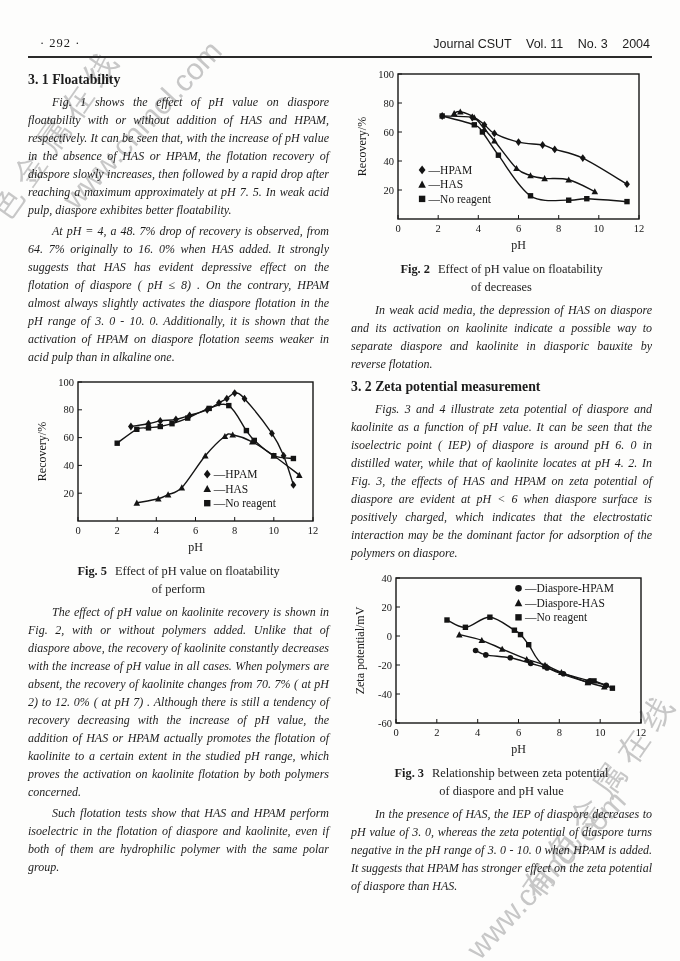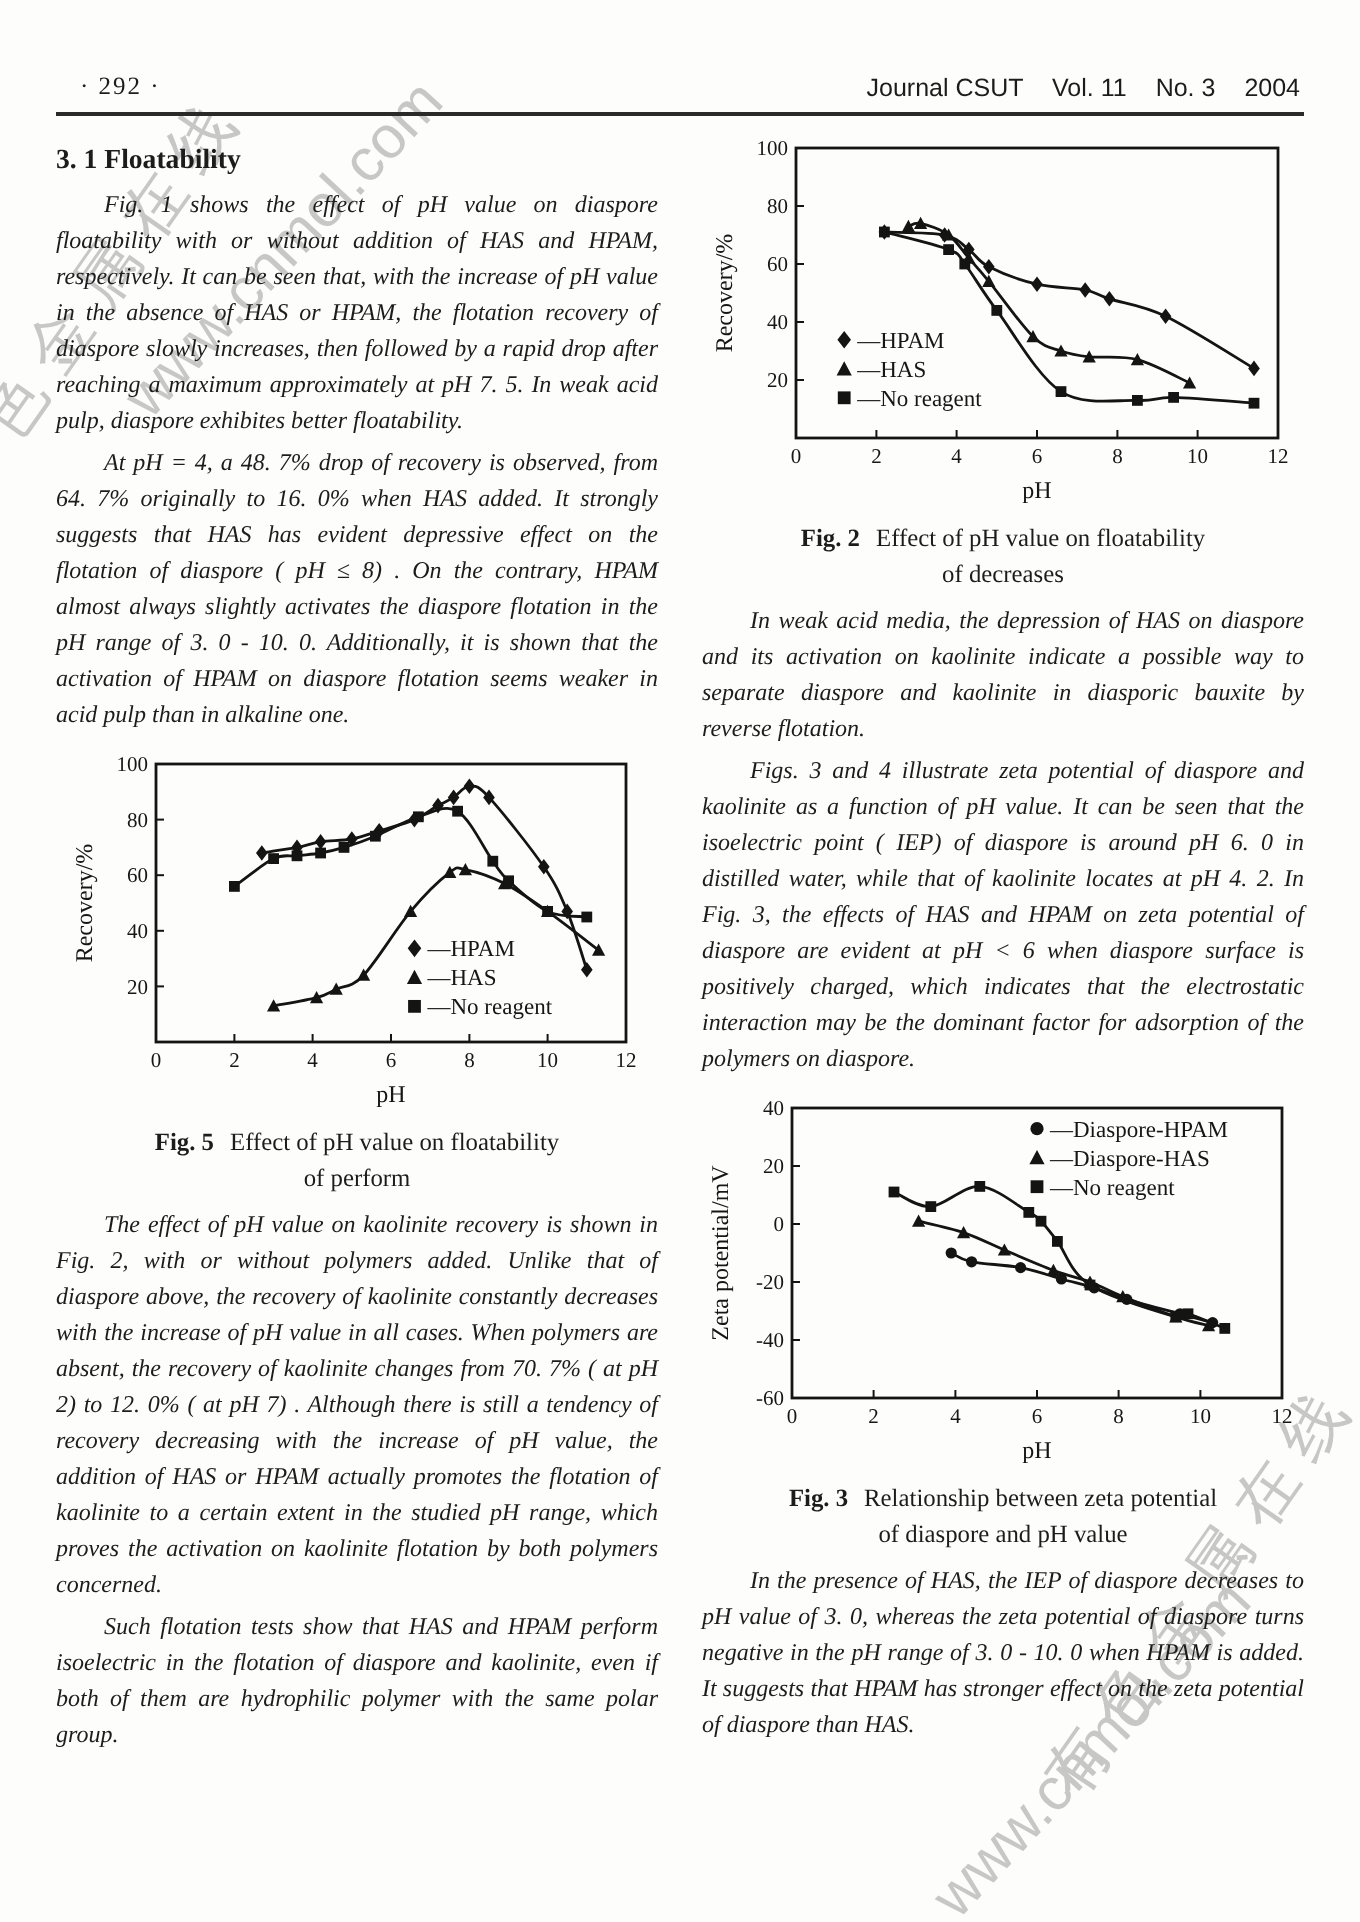--- a/index.html
+++ b/index.html
@@ -219,20 +219,21 @@
             <text x="72.6" y="136.9" font-size="11.5">—No reagent</text>
           </svg>
         <figcaption class="figcap">
           <span class="figlab">Fig. 2</span><span>Effect of pH value on floatability</span>
           <span class="capline2">of decreases</span>
         </figcaption>
       </figure>
 
       <p class="bp">In weak acid media, the depression of HAS on diaspore and its activation on kaolinite indicate a possible way to separate diaspore and kaolinite in diasporic bauxite by reverse flotation.</p>
 
+      <h3 class="sec">3. 2   Zeta potential measurement</h3>
       <p class="bp">Figs. 3 and 4 illustrate zeta potential of diaspore and kaolinite as a function of pH value. It can be seen that the isoelectric point ( IEP) of diaspore is around pH 6. 0 in distilled water, while that of kaolinite locates at pH 4. 2. In Fig. 3, the effects of HAS and HPAM on zeta potential of diaspore are evident at pH &lt; 6 when diaspore surface is positively charged, which indicates that the electrostatic interaction may be the dominant factor for adsorption of the polymers on diaspore.</p>
 
       <figure>
         <svg width="296" height="186" viewBox="0 0 296 186">
             <rect x="42" y="8" width="245" height="145" fill="none" stroke="#141414" stroke-width="1.4"></rect>
             <line x1="42" y1="153" x2="42" y2="149" stroke="#141414" stroke-width="1"></line>
             <text x="42" y="165.5" text-anchor="middle" font-size="10.5">0</text>
             <line x1="82.8" y1="153" x2="82.8" y2="149" stroke="#141414" stroke-width="1"></line>
             <text x="82.8" y="165.5" text-anchor="middle" font-size="10.5">2</text>
             <line x1="123.7" y1="153" x2="123.7" y2="149" stroke="#141414" stroke-width="1"></line>

